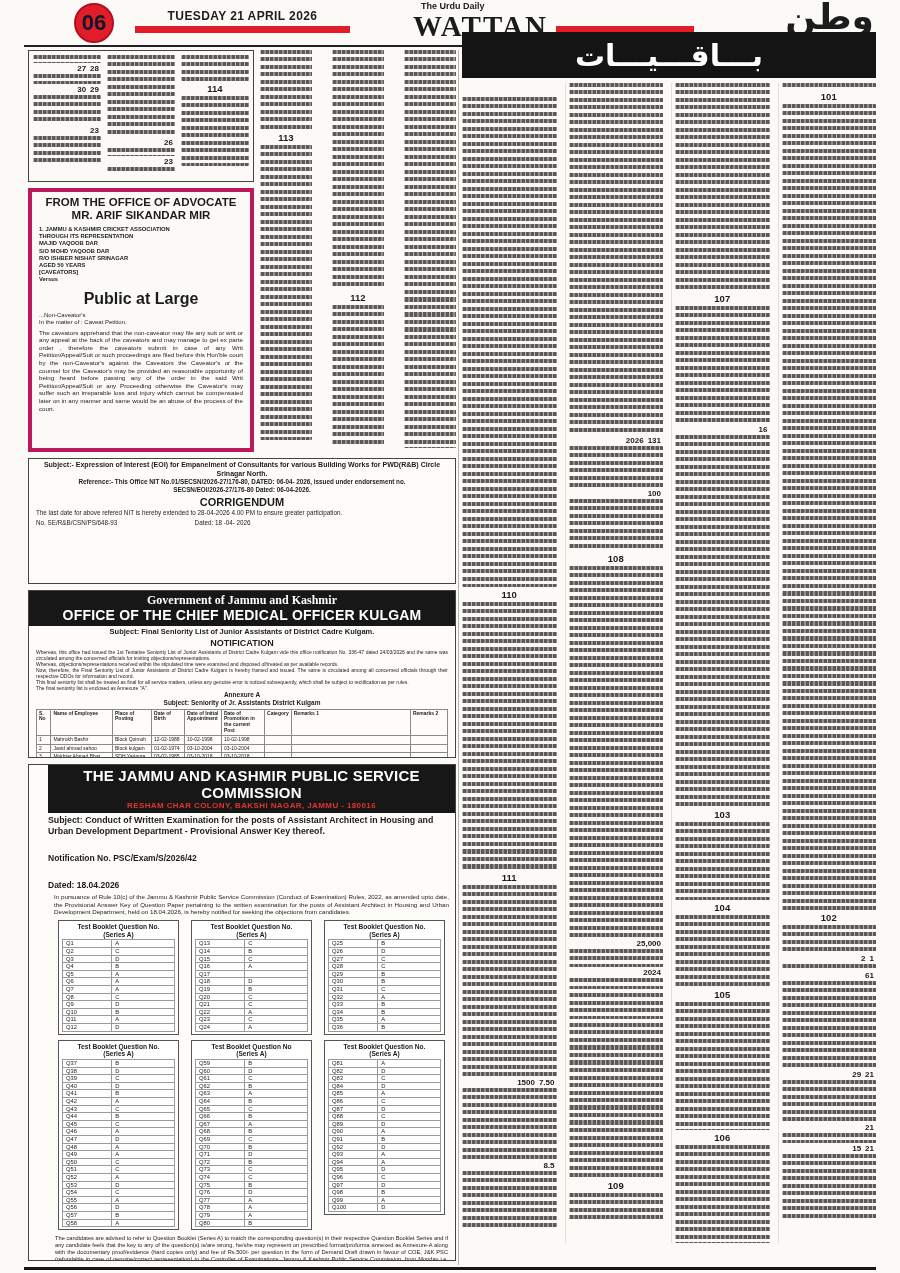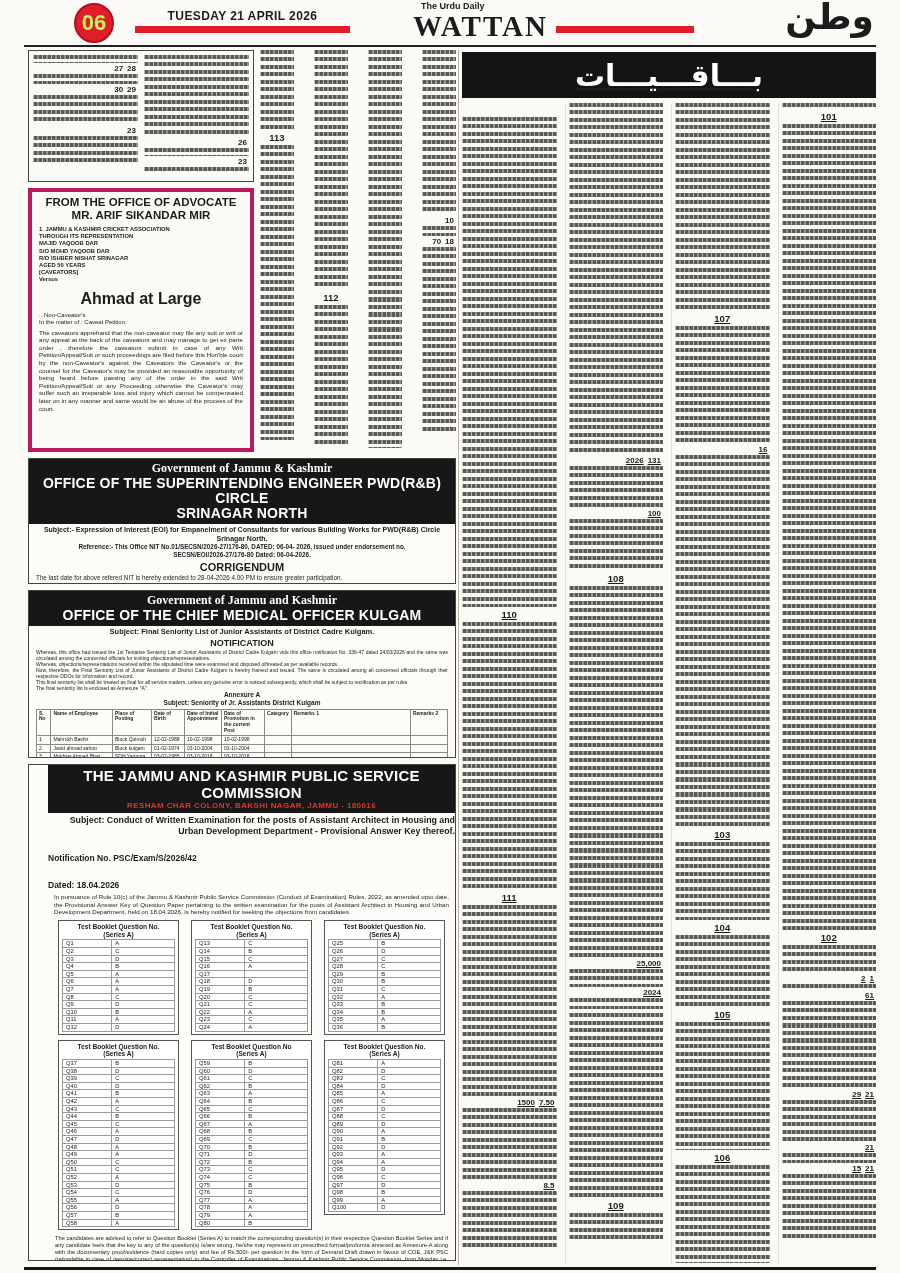--- a/index.html
+++ b/index.html
@@ -1,21 +1,21 @@
 <!DOCTYPE html>
 <html><head>
 <meta charset="utf-8">
 <style>
   html,body{margin:0;padding:0;background:#d8d5cd;}
   .page{position:relative;width:900px;height:1273px;margin:0 auto;background:#fbfaf6;
         font-family:"Liberation Serif",serif;color:#1c1c1c;overflow:hidden;}
   
   .hdr{position:absolute;top:0;left:0;right:0;height:46px;}
   .circle{position:absolute;left:74px;top:3px;width:40px;height:40px;border-radius:50%;
-          background:#e11d2a;color:#bef264;display:flex;align-items:center;justify-content:center;
+          background:#e11d2a;color:#0f172a;display:flex;align-items:center;justify-content:center;
           font:bold 22px "Liberation Sans",sans-serif;border:2px solid #b01020;box-sizing:border-box;}
   .hdr-date{position:absolute;left:135px;top:9px;width:215px;text-align:center;
             font:bold 12px "Liberation Sans",sans-serif;letter-spacing:.4px;}
   .redbar-l{position:absolute;left:135px;top:26px;width:215px;height:7px;background:#e11d2a;}
   .tagline{position:absolute;left:421px;top:1px;font:bold 9px "Liberation Sans",sans-serif;}
   .masthead{position:absolute;left:413px;top:10px;font:bold 29px "Liberation Serif",serif;letter-spacing:2px;}
   .redbar-r{position:absolute;left:556px;top:26px;width:138px;height:7px;background:#e11d2a;}
   .urdu-logo{position:absolute;right:26px;top:-4px;font:bold 36px "DejaVu Sans",sans-serif;direction:rtl;}
   .hdr-rule{position:absolute;top:45px;left:24px;right:24px;height:1.5px;background:#222;}
   .vdiv{position:absolute;left:458px;top:50px;bottom:8px;width:1px;background:#b8b4aa;}
@@ -54,34 +54,34 @@
   .meta-row{display:flex;justify-content:space-between;font:6.3px "Liberation Sans",sans-serif;margin-top:2px;}
   .notif-head{font:bold 9px "Liberation Sans",sans-serif;text-align:center;margin:1px 0;}
   .annex{font:bold 6.5px "Liberation Sans",sans-serif;text-align:center;line-height:8px;}
   
   table.sen{width:100%;border-collapse:collapse;font:5px "Liberation Sans",sans-serif;margin-top:2px;}
   table.sen th,table.sen td{border:1px solid #8a8a8a;padding:1px 2px;text-align:left;vertical-align:top;line-height:5.8px;}
   table.sen th{font-weight:bold;}
   
   .psc-band-title{font:bold 15px "Liberation Sans",sans-serif;letter-spacing:.2px;}
   .psc-band-addr{font:bold 8px "Liberation Sans",sans-serif;color:#e0342e;letter-spacing:.4px;}
-  .psc-subj{font:bold 8.8px "Liberation Sans",sans-serif;text-align:right;line-height:10.5px;margin-top:2px;}
+  .psc-subj{font:bold 8.8px "Liberation Sans",sans-serif;text-align:left;line-height:10.5px;margin-top:2px;}
   .psc-notif{font:bold 8.5px "Liberation Sans",sans-serif;text-align:left;margin-top:17px;}
   .psc-intro{font:6.2px "Liberation Sans",sans-serif;line-height:7.6px;text-align:justify;margin:3px 6px 2px;}
   .ak-grid{display:grid;grid-template-columns:repeat(3,1fr);gap:5px 12px;align-items:start;
            padding:2px 10px 2px;}
   .ak-box{border:1px solid #555;padding:2px 3px;background:#fff;}
   .ak-head{text-align:center;font:bold 6.6px "Liberation Sans",sans-serif;line-height:7.8px;}
   table.ak{width:100%;border-collapse:collapse;font:5.8px "Liberation Sans",sans-serif;margin-top:1px;}
   table.ak td{border:1px solid #9a9a9a;padding:0 3px;height:6.6px;line-height:6.6px;}
   table.ak td:first-child{width:44%;}
   .psc-footer{font:5.7px "Liberation Sans",sans-serif;line-height:6.8px;text-align:justify;margin:3px 7px 0;}
   .psc-footer div{margin-bottom:1px;}
   
-  .right{position:absolute;left:462px;top:52px;width:414px;height:1216px;text-decoration:underline;}
+  .right{position:absolute;left:462px;top:32px;width:414px;height:1216px;}
   .banner{height:46px;background:#141414;color:#fff;display:flex;align-items:center;justify-content:center;
           font:bold 30px "DejaVu Sans",sans-serif;letter-spacing:6px;}
   .right-cols{display:flex;gap:8px;margin-top:5px;height:1160px;}
   .right-cols .ucol{border-left:1px solid #e2dfd7;padding-left:3px;}
   .right-cols .ucol:first-child{border-left:none;padding-left:0;justify-content:center;}
 </style>
 </head>
 <body>
 
 <div class="page">
@@ -123,35 +123,40 @@
               <div class="ulines" style="height: 82px;"></div>
               <div class="uchips">
                 <span>26</span>
               </div>
               <div class="ulines" style="height: 8px;"></div>
               <div class="uchips">
                 <span>23</span>
               </div>
               <div class="ulines" style="height: 6px;"></div>
             </div>
+            <div class="ucol">
+              <div class="ulines" style="height: 26px;"></div>
+              <div class="unum">114</div>
+              <div class="ulines" style="height: 70px;"></div>
+            </div>
           </div>
         <div class="advocate">
           <div class="adv-title">FROM THE OFFICE OF ADVOCATE</div>
           <div class="adv-title">MR. ARIF SIKANDAR MIR</div>
           <div class="adv-party">
               <div>1. JAMMU &amp; KASHMIR CRICKET ASSOCIATION</div>
               <div>THROUGH ITS REPRESENTATION</div>
               <div>MAJID YAQOOB DAR</div>
               <div>S/O MOHD YAQOOB DAR</div>
               <div>R/O ISHBER NISHAT SRINAGAR</div>
               <div>AGED 50 YEARS</div>
               <div>[CAVEATORS]</div>
               <div>Versus</div>
             </div>
-          <div class="adv-public">Ahmad at Large</div>
+          <div class="adv-public">Public at Large</div>
           <div class="adv-sub">
               <div>...Non-Caveator's</div>
               <div>In the matter of : Caveat Petition.</div>
             </div>
           <div class="adv-body">The caveators apprehand that the non-caveator may file any suit or writ or any appeal at the back of the caveators and may manage to get ex parte order , therefore the caveators submit in case of any Writ Petition/Appeal/Suit or such proceedings are filed before this Hon'ble court by the non-Caveator's against the Caveators the Caveator's or the counsel for the Caveator's may be provided an reasonable opportunity of being heard before passing any of the order in the said Writ Petition/Appeal/Suit or any Proceeding otherwise the Caveator's may suffer such an irreparable loss and injury which cannot be compensated later on in any manner and same would be an abuse of the process of the court.</div>
         </div>
       </div>
       <div class="top-strip">
           <div class="ucol">
             <div class="ulines" style="height: 80px;"></div>
@@ -159,41 +164,24 @@
             <div class="ulines" style="height: 295px;"></div>
           </div>
           <div class="ucol">
             <div class="ulines" style="height: 240px;"></div>
             <div class="unum">112</div>
             <div class="ulines" style="height: 140px;"></div>
           </div>
           <div class="ucol">
             <div class="ulines" style="height: 398px;"></div>
           </div>
-          <div class="ucol">
-            <div class="ulines" style="height: 165px;"></div>
-            <div class="uchips">
-              <span>10</span>
-            </div>
-            <div class="ulines" style="height: 10px;"></div>
-            <div class="uchips">
-              <span>18</span>
-              <span>70</span>
-            </div>
-            <div class="ulines" style="height: 185px;"></div>
-          </div>
         </div>
     </div>
 
     <div class="notice" style="height:126px;">
-      <div class="band">
-        <div class="band-gov">Government of Jammu &amp; Kashmir</div>
-        <div class="band-office">OFFICE OF THE SUPERINTENDING ENGINEER PWD(R&amp;B) CIRCLE</div>
-        <div class="band-office">SRINAGAR NORTH</div>
-      </div>
       <div class="nbody">
         <div class="subj">Subject:- Expression of Interest (EOI) for Empanelment of Consultants for various Building Works for PWD(R&amp;B) Circle Srinagar North.</div>
         <div class="refline">Reference:- This Office NIT No.01/SECSN/2026-27/176-80, DATED: 06-04- 2026, issued under endorsement no.</div>
         <div class="refline">SECSN/EOI/2026-27/176-80 Dated: 06-04-2026.</div>
         <div class="corr">CORRIGENDUM</div>
         <div class="plain">The last date for above refered NIT is hereby extended to 28-04-2026 4.00 PM to ensure greater participation.</div>
         <div class="meta-row">
           <span>No. SE/R&amp;B/CSN/PS/648-93</span>
           <span>Dated: 18 -04- 2026</span>
           <span style="width:120px;"></span>

